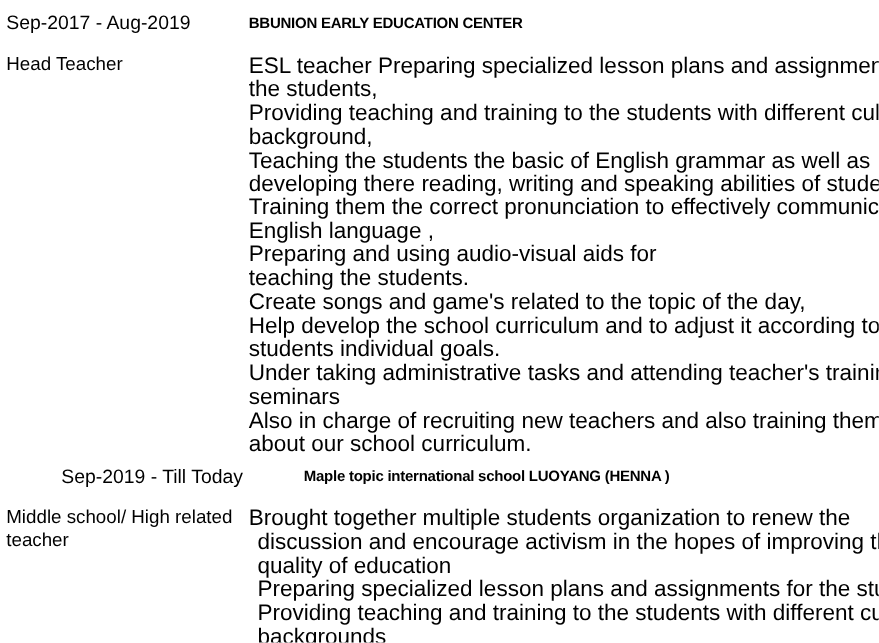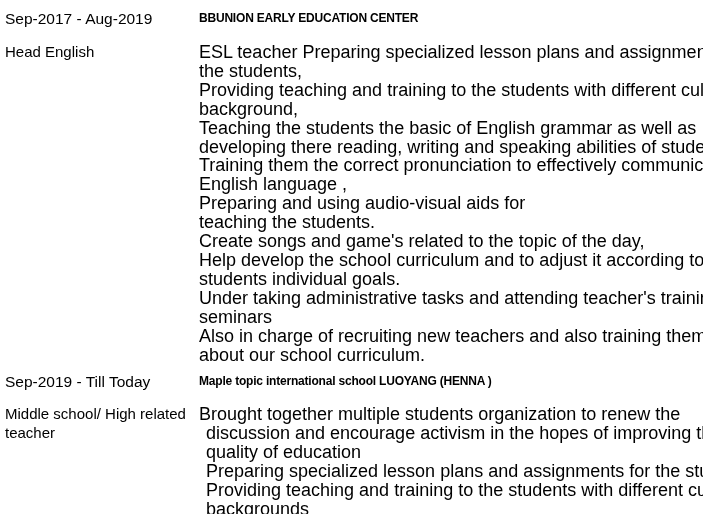--- a/index.html
+++ b/index.html
@@ -17,21 +17,21 @@
     height: 371px;
     padding: 9px 0 0 5px;
   }
   .row {
     display: grid;
     grid-template-columns: 194px 1fr;
     align-items: start;
   }
   .header-row { margin-bottom: 15px; }
   .entry-1 { margin-bottom: 8px; }
-  .entry-2 .header-row { margin-bottom: 14px; }
+  .entry-2 .header-row { margin-bottom: 14px; margin-left: 44px; }
   .period {
     font-size: 15.5px;
     line-height: 19px;
     white-space: pre;
   }
   .org {
     margin: 0;
     font-size: 12px;
     font-weight: bold;
     line-height: 19px;
@@ -57,21 +57,21 @@
 <body>
 
 <div class="page">
 
   <section class="entry entry-1">
     <div class="row header-row">
       <div class="period">Sep-2017 - Aug-2019</div>
       <h2 class="org">BBUNION EARLY EDUCATION CENTER</h2>
     </div>
     <div class="row content-row">
-      <div class="role">Head English</div>
+      <div class="role">Head Teacher</div>
       <div class="desc">ESL teacher Preparing specialized lesson plans and assignments for
 the students,
 Providing teaching and training to the students with different cultural
 background,
 Teaching the students the basic of English grammar as well as
 developing there reading, writing and speaking abilities of students,
 Training them the correct pronunciation to effectively communicate, in
 English language ,
 Preparing and using audio-visual aids for
 teaching the students.

